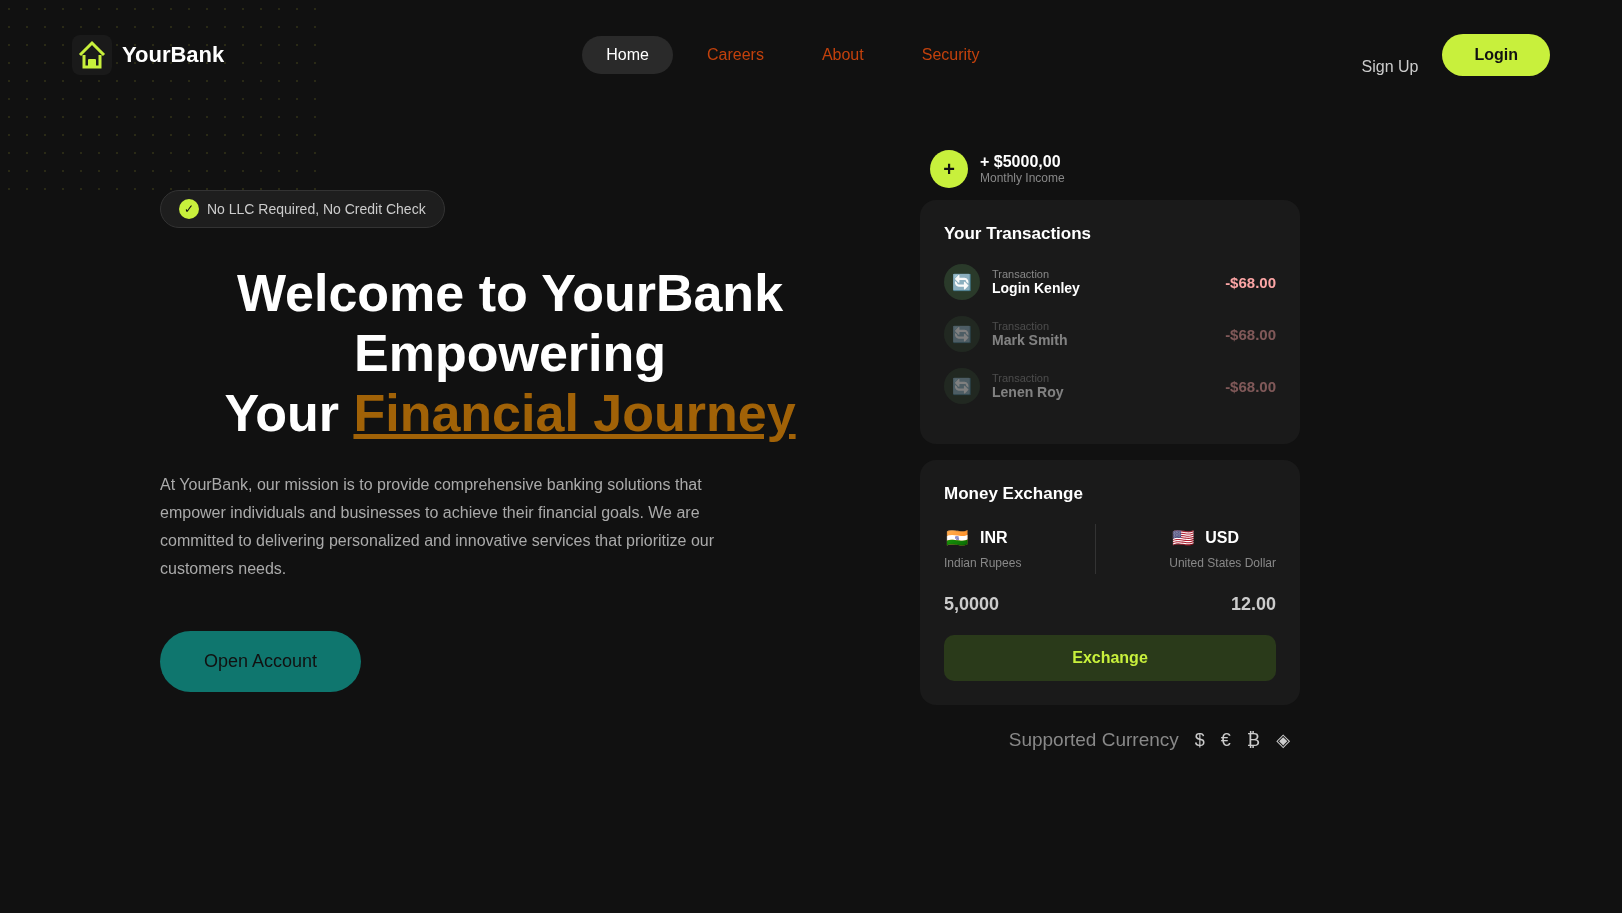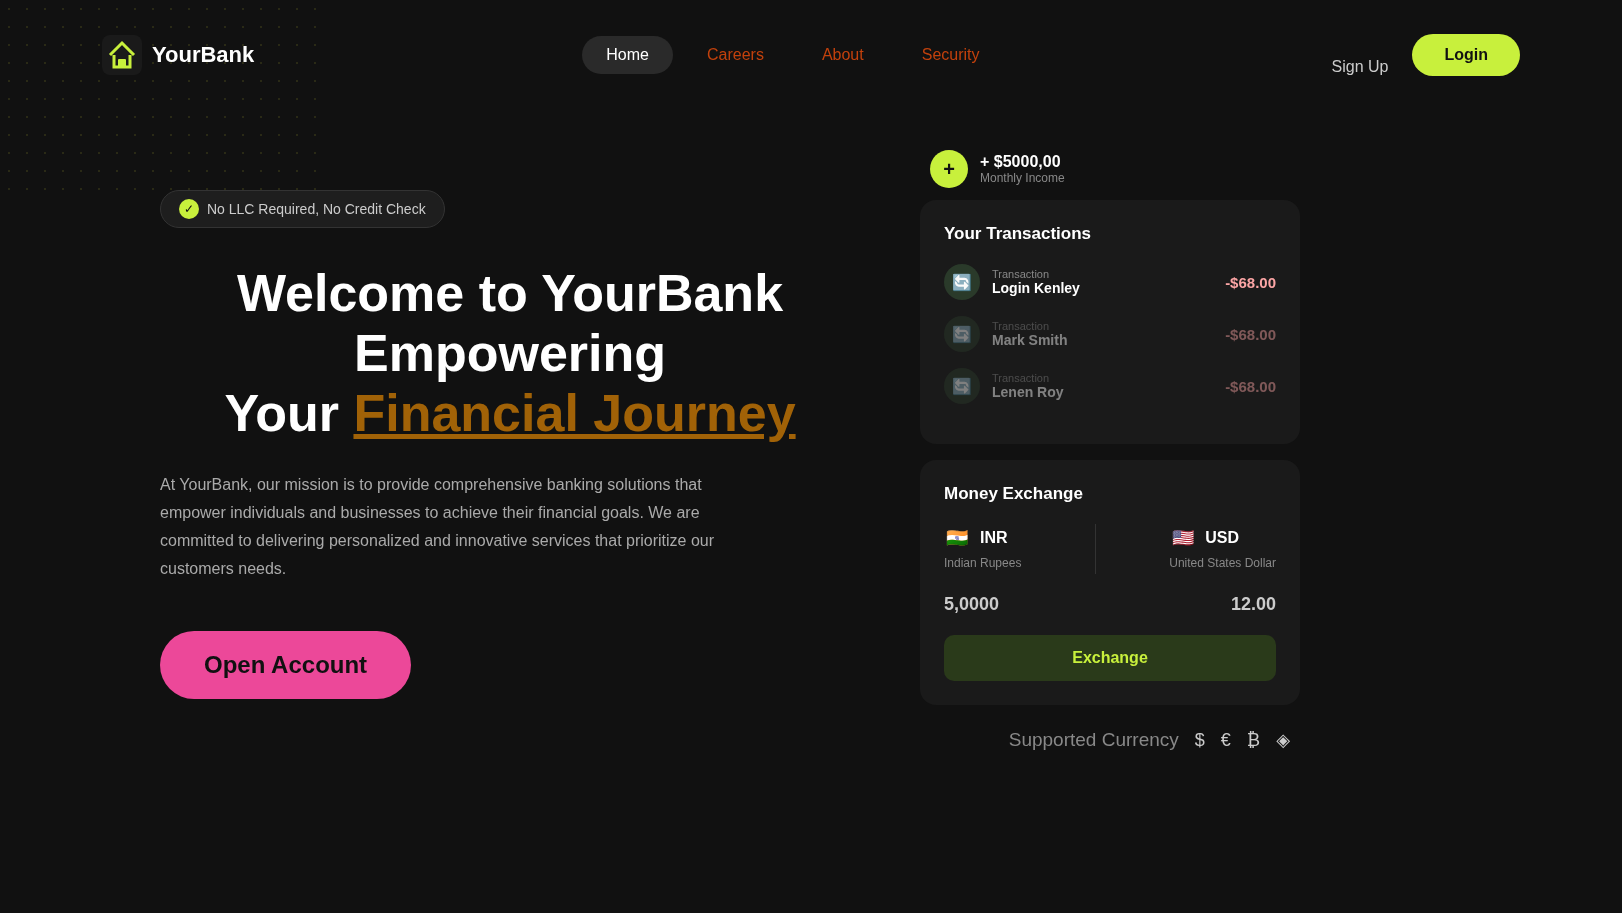--- a/index.html
+++ b/index.html
@@ -24,21 +24,21 @@
       background-size: 18px 18px;
       opacity: 0.6;
       pointer-events: none;
     }
 
     
     .navbar {
       display: flex;
       align-items: center;
       justify-content: space-between;
-      padding: 0 102px;
+      padding: 0 72px;
       height: 110px;
       position: relative;
       z-index: 10;
       gap: 46px;
     }
 
     .logo-area {
       display: flex;
       align-items: center;
       gap: 10px;
@@ -159,27 +159,27 @@
 
     .hero-description {
       font-size: 16px;
       line-height: 1.75;
       color: #aaaaaa;
       margin-bottom: 48px;
       max-width: 560px;
     }
 
     .open-account-btn {
-      background-color: #ec4899;
+      background-color: #0f766e;
       color: #111111;
       border: none;
       border-radius: 40px;
       padding: 20px 44px;
-      font-size: 24px;
-      font-weight: 700;
+      font-size: 18px;
+      font-weight: 400;
       cursor: pointer;
     }
 
     
     .right-panel {
       width: 380px;
       flex-shrink: 0;
       display: flex;
       flex-direction: column;
       gap: 0;

